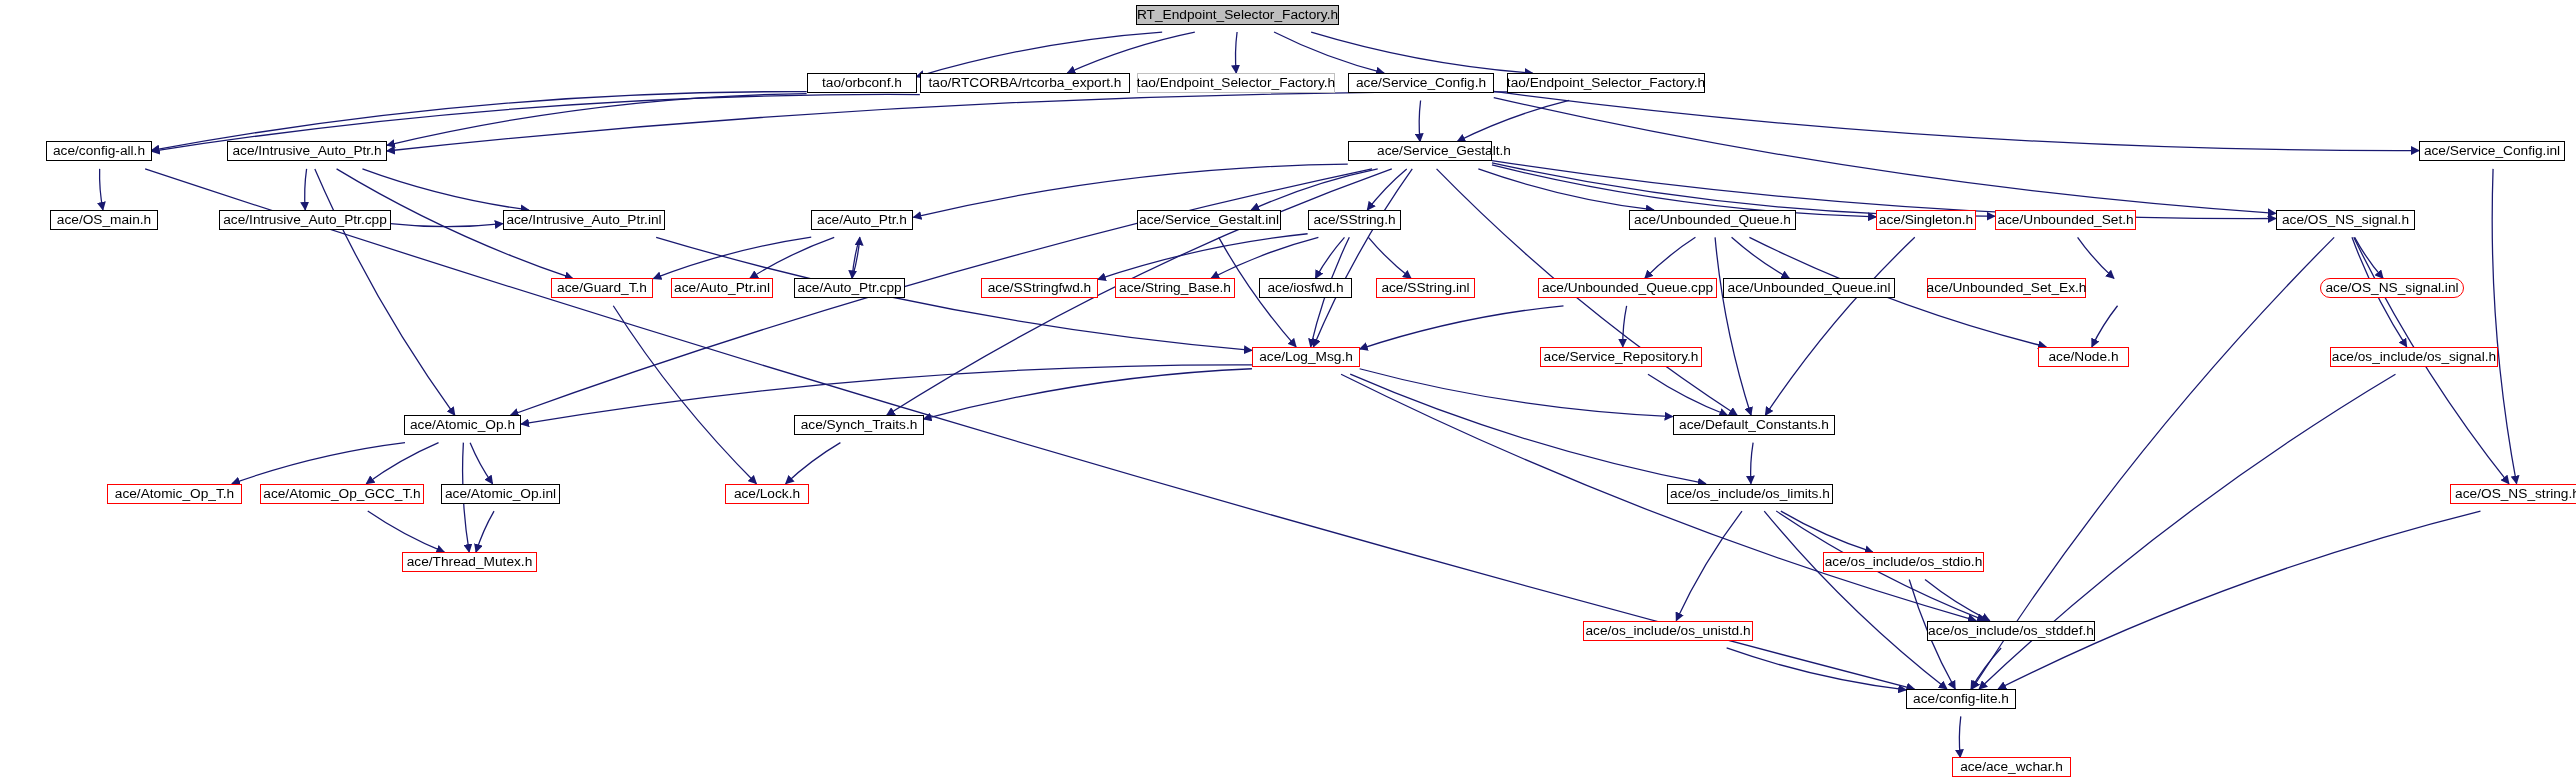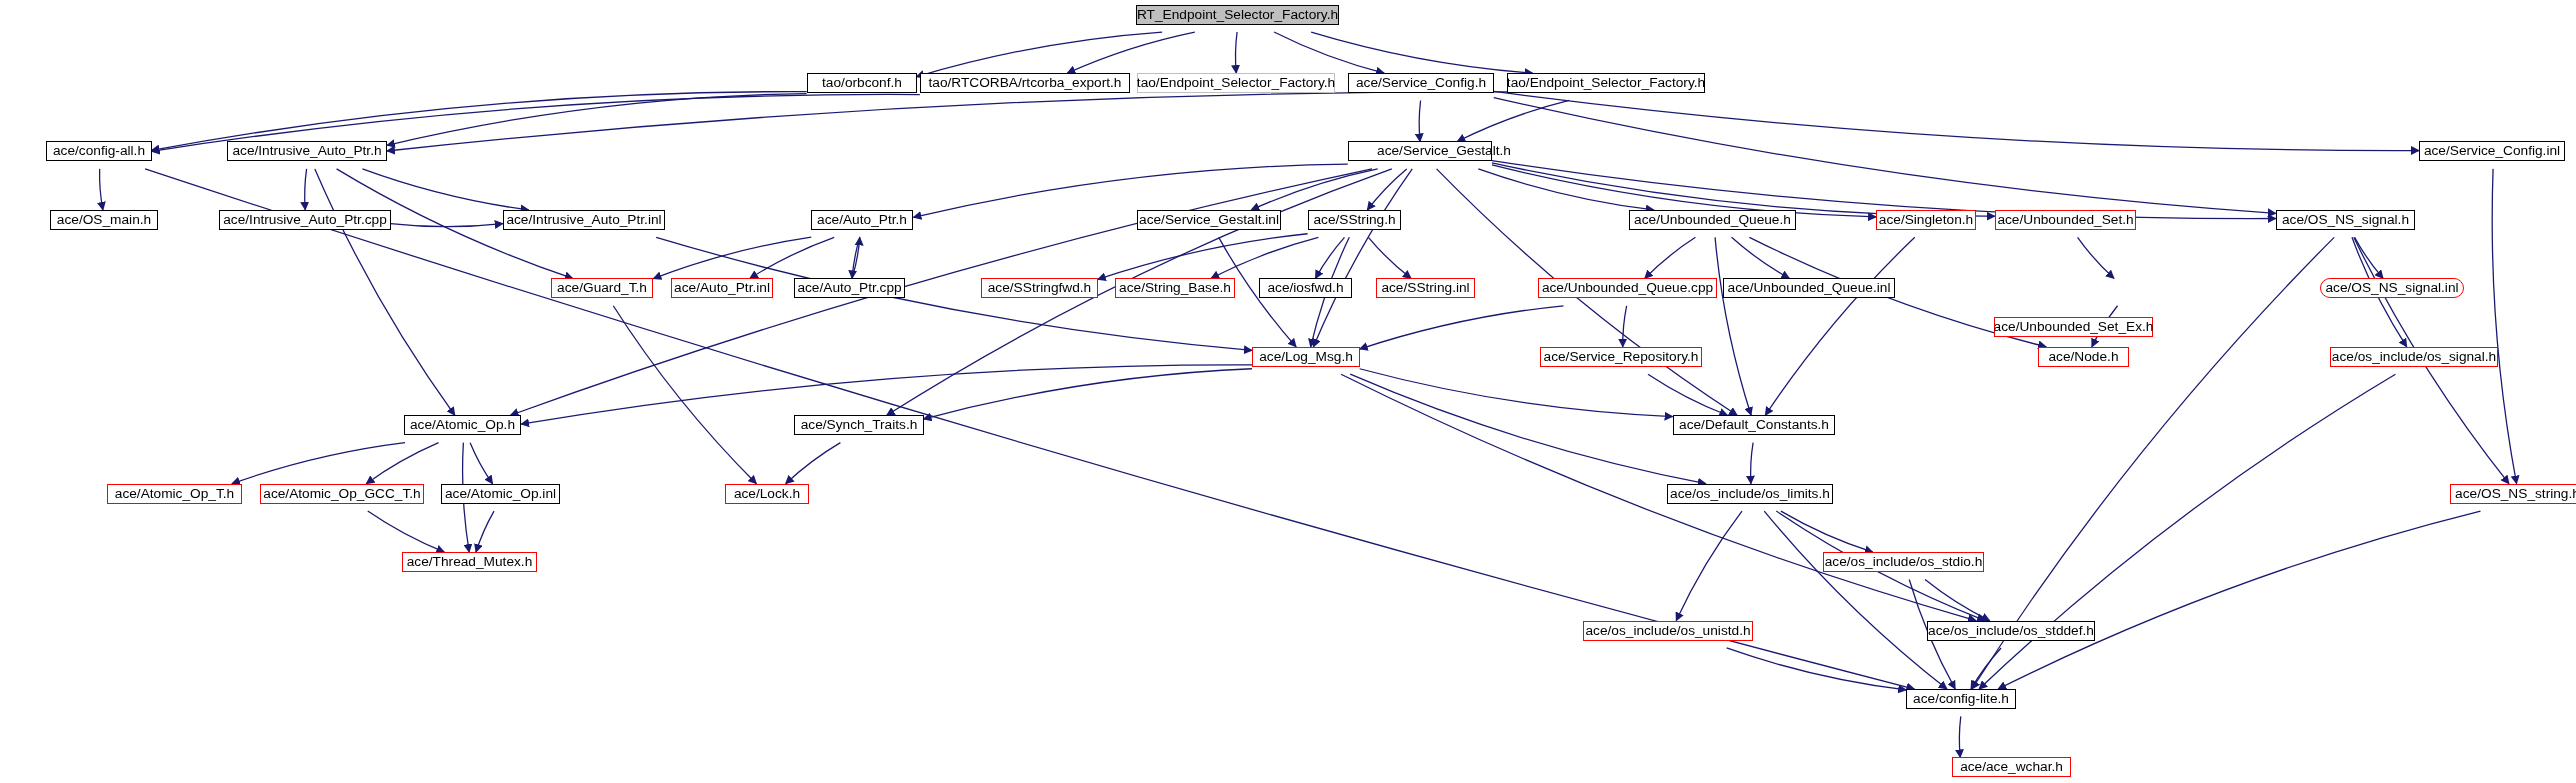--- a/index.html
+++ b/index.html
@@ -231,21 +231,21 @@
       </div>
       <div class="node red" style="left: 1376px; top: 278px; width: 99px;">
         <span class="node-label">ace/SString.inl</span>
       </div>
       <div class="node red" style="left: 1538px; top: 278px; width: 179px;">
         <span class="node-label">ace/Unbounded_Queue.cpp</span>
       </div>
       <div class="node" style="left: 1723px; top: 278px; width: 172px;">
         <span class="node-label">ace/Unbounded_Queue.inl</span>
       </div>
-      <div class="node red" style="left: 1994px; top: 278px; width: 159px; margin-top: 39px;">
+      <div class="node red" style="left: 1927px; top: 278px; width: 159px;">
         <span class="node-label">ace/Unbounded_Set_Ex.h</span>
       </div>
       <div class="node red" style="left: 2320px; top: 278px; width: 144px; border-radius: 13px;">
         <span class="node-label">ace/OS_NS_signal.inl</span>
       </div>
       <div class="node red" style="left: 1252px; top: 347px; width: 108px;">
         <span class="node-label">ace/Log_Msg.h</span>
       </div>
       <div class="node red" style="left: 1540px; top: 347px; width: 162px;">
         <span class="node-label">ace/Service_Repository.h</span>

